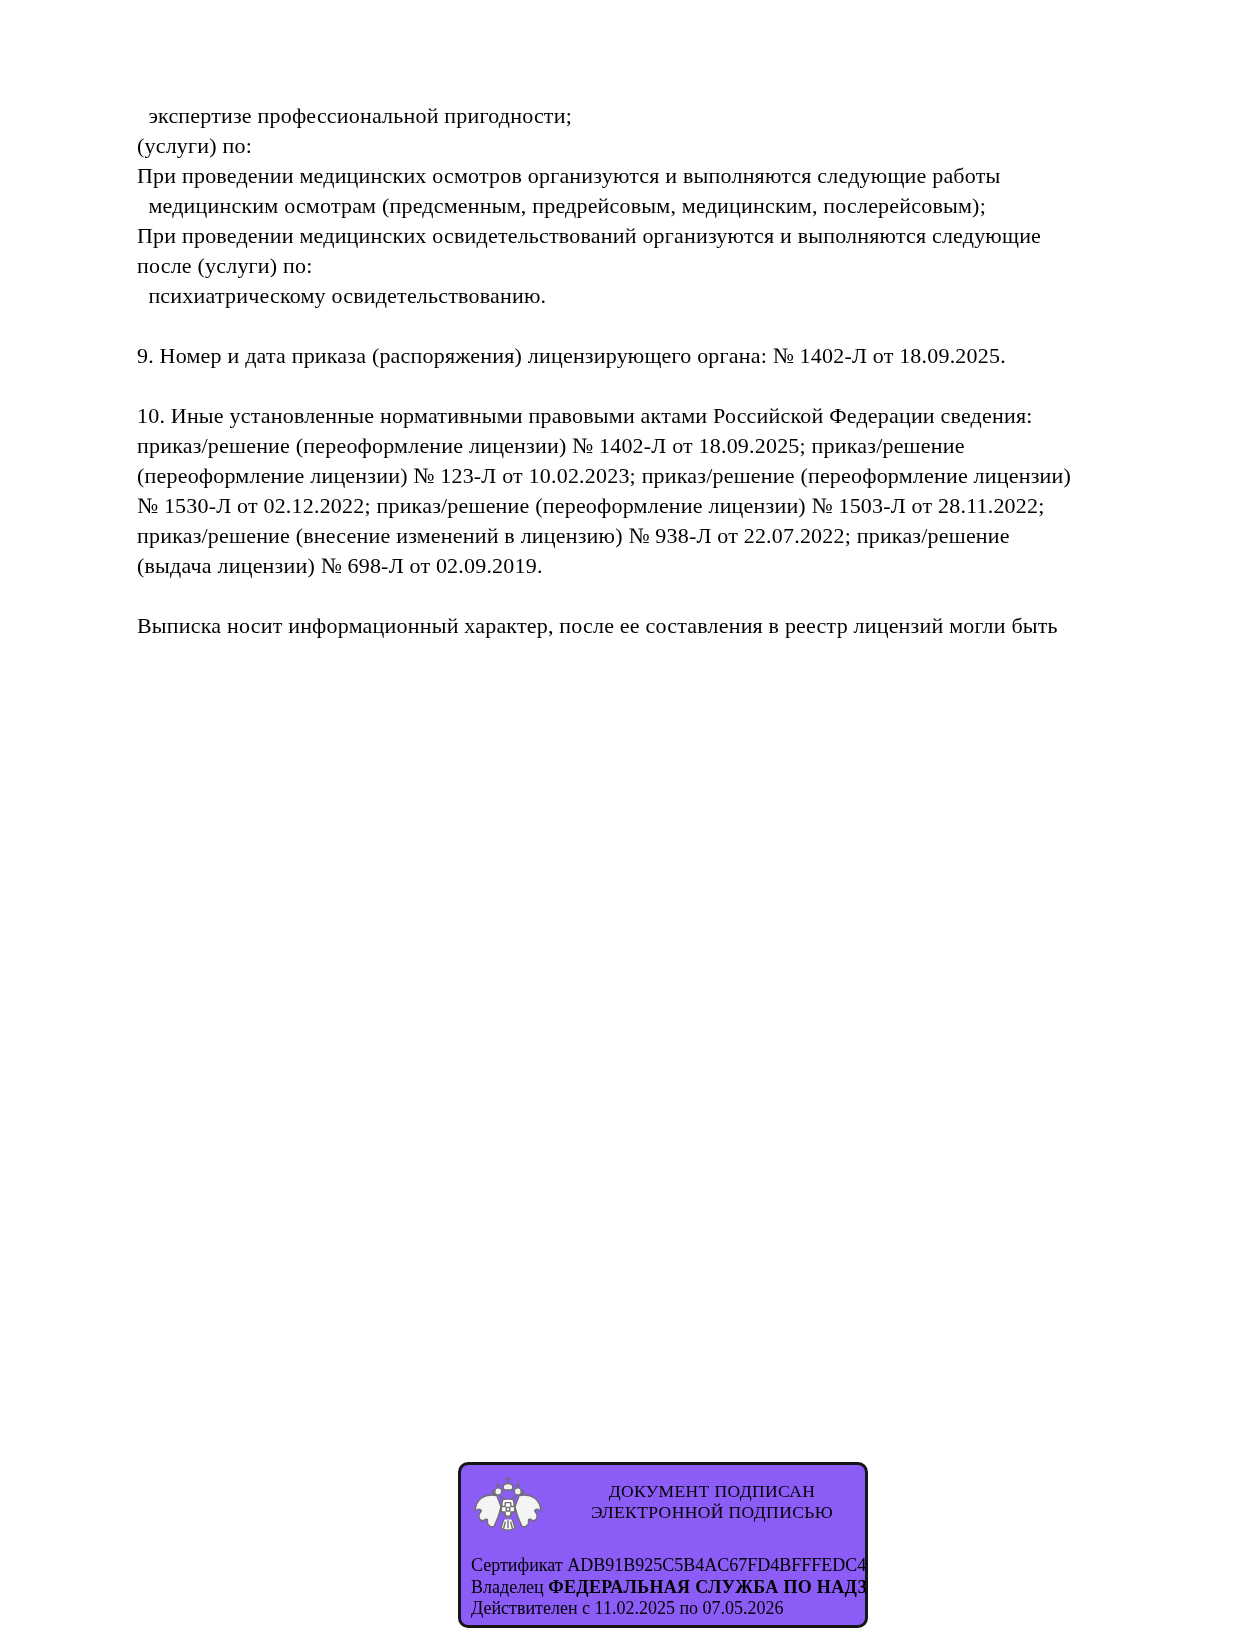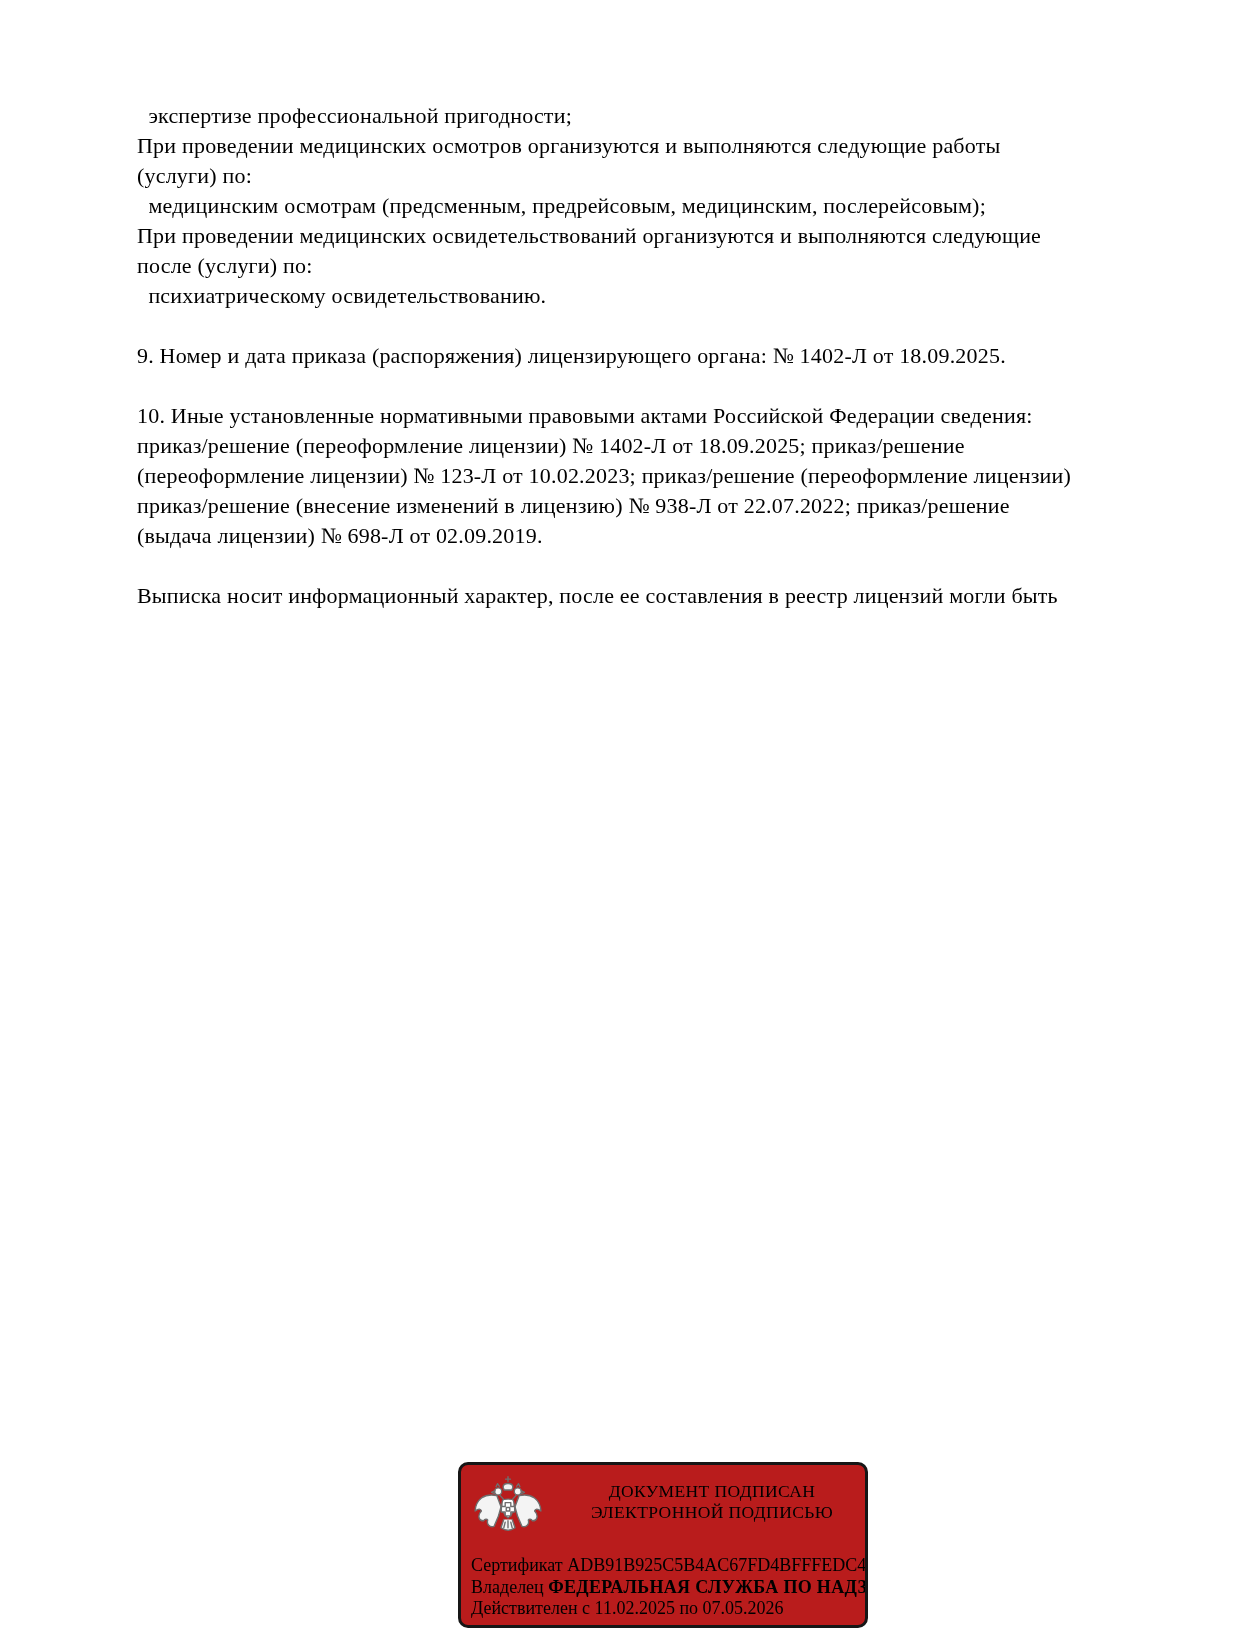--- a/index.html
+++ b/index.html
@@ -31,21 +31,21 @@
   }
   
   .stamp {
     position: absolute;
     left: 458px;
     top: 1462px;
     width: 404px;
     height: 160px;
     border: 3px solid #161616;
     border-radius: 10px;
-    background: #b91c1c;
+    background: #8b5cf6;
     overflow: hidden;
   }
   .stamp-emblem {
     position: absolute;
     left: 12px;
     top: 9px;
     width: 70px;
     height: 74px;
   }
   .stamp-title {
@@ -70,34 +70,35 @@
   .owner-value { font-weight: bold; letter-spacing: 0.3px; }
 </style>
 </head>
 <body>
 
 <div class="page">
 
   <div class="doc-text">
     <div class="paragraph">
         <div class="doc-line">  экспертизе профессиональной пригодности;</div>
+        <div class="doc-line">(услуги) по:</div>
         <div class="doc-line">При проведении медицинских осмотров организуются и выполняются следующие работы</div>
-        <div class="doc-line">(услуги) по:</div>
         <div class="doc-line">  медицинским осмотрам (предсменным, предрейсовым, медицинским, послерейсовым);</div>
         <div class="doc-line">При проведении медицинских освидетельствований организуются и выполняются следующие</div>
         <div class="doc-line">после (услуги) по:</div>
         <div class="doc-line">  психиатрическому освидетельствованию.</div>
       </div>
     <div class="paragraph">
         <div class="doc-line">9. Номер и дата приказа (распоряжения) лицензирующего органа: № 1402-Л от 18.09.2025.</div>
       </div>
     <div class="paragraph">
         <div class="doc-line">10. Иные установленные нормативными правовыми актами Российской Федерации сведения:</div>
         <div class="doc-line">приказ/решение (переоформление лицензии) № 1402-Л от 18.09.2025; приказ/решение</div>
         <div class="doc-line">(переоформление лицензии) № 123-Л от 10.02.2023; приказ/решение (переоформление лицензии)</div>
+        <div class="doc-line">№ 1530-Л от 02.12.2022; приказ/решение (переоформление лицензии) № 1503-Л от 28.11.2022;</div>
         <div class="doc-line">приказ/решение (внесение изменений в лицензию) № 938-Л от 22.07.2022; приказ/решение</div>
         <div class="doc-line">(выдача лицензии) № 698-Л от 02.09.2019.</div>
       </div>
     <div class="paragraph">
         <div class="doc-line">Выписка носит информационный характер, после ее составления в реестр лицензий могли быть</div>
       </div>
   </div>
 
   <div class="stamp">
 

